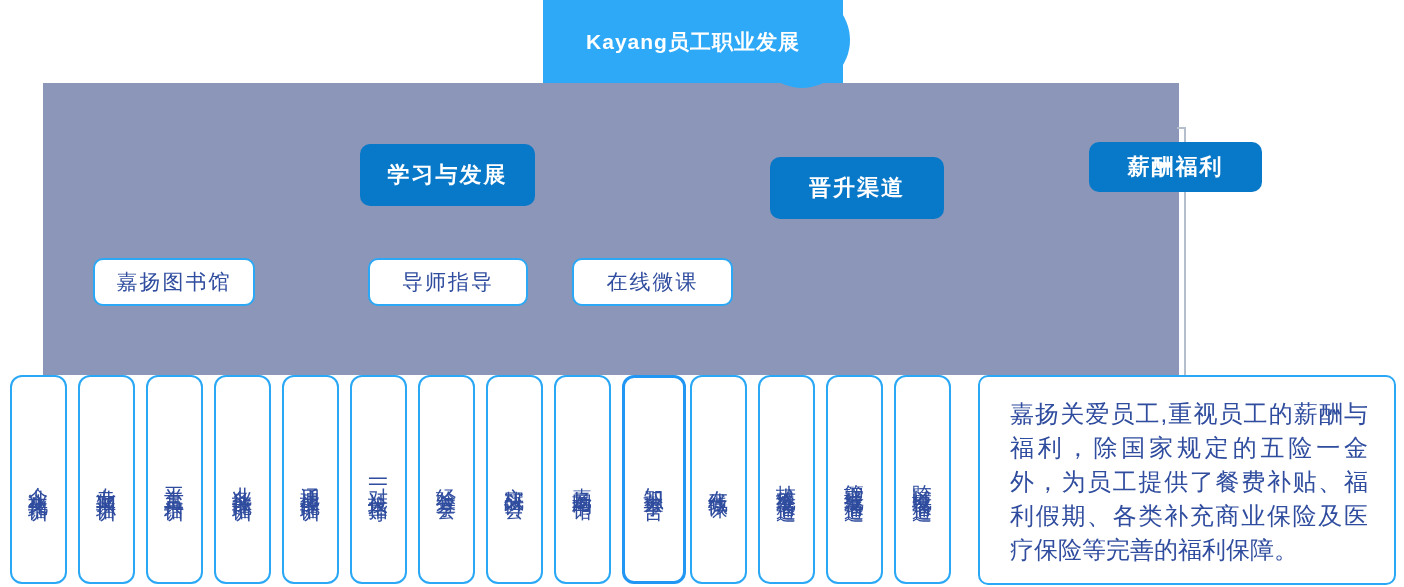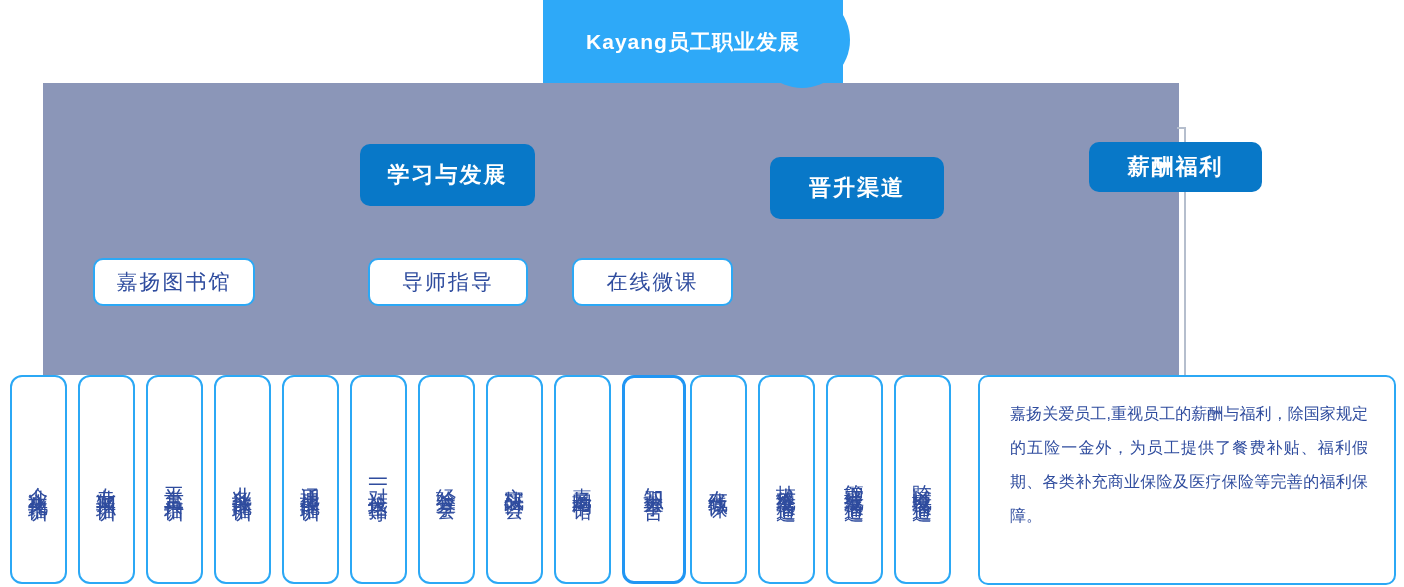--- a/index.html
+++ b/index.html
@@ -138,21 +138,21 @@
   .note {
     position: absolute;
     left: 978px; top: 375px;
     width: 418px; height: 210px;
     background: #ffffff;
     border: 2px solid #2BA8F5;
     border-radius: 10px;
     z-index: 3;
     padding: 20px 26px 10px 30px;
     color: #2F4C9E;
-    font-size: 16px;
+    font-size: 24px;
     line-height: 34px;
     text-align: justify;
   }
 </style>
 </head>
 <body>
 
 <div class="canvas">
 
   <div class="circle"></div>

